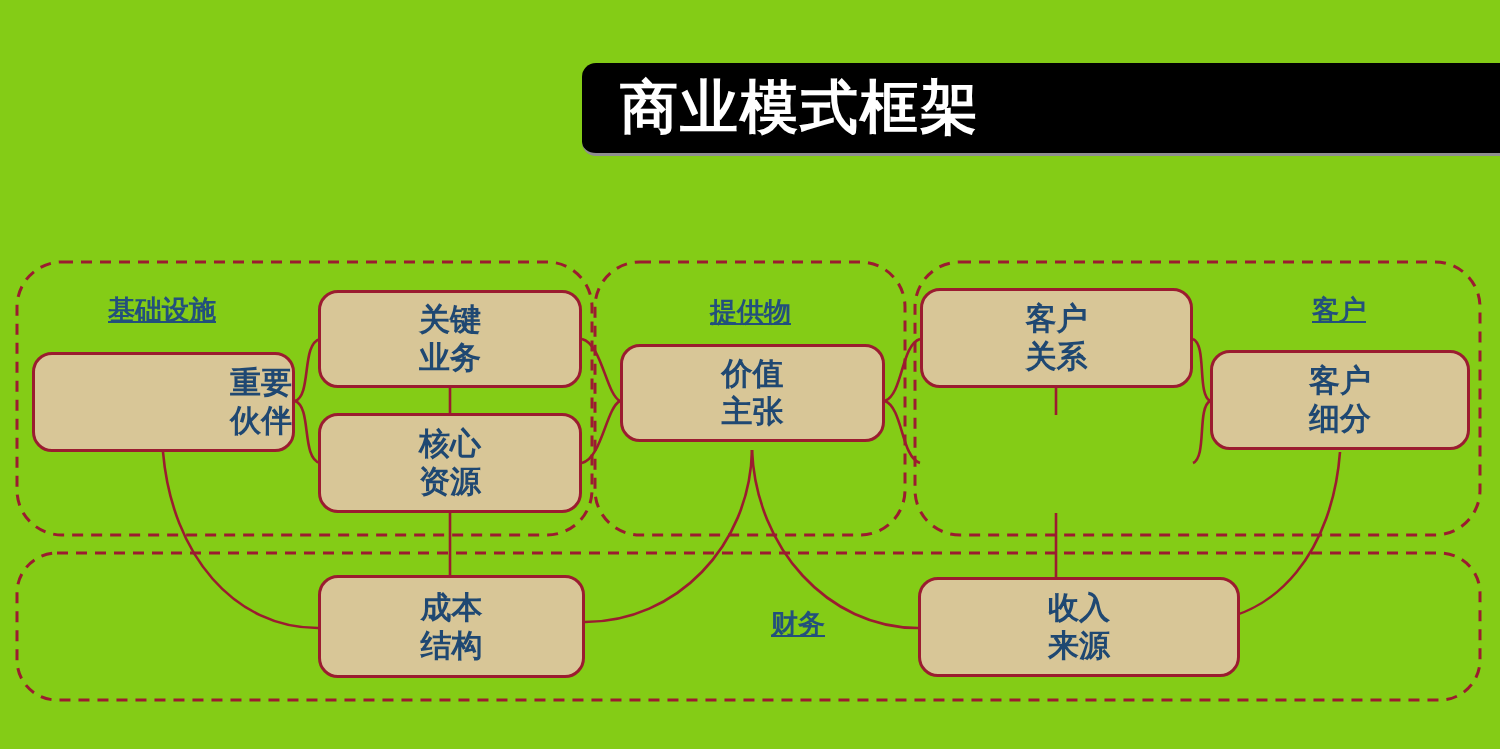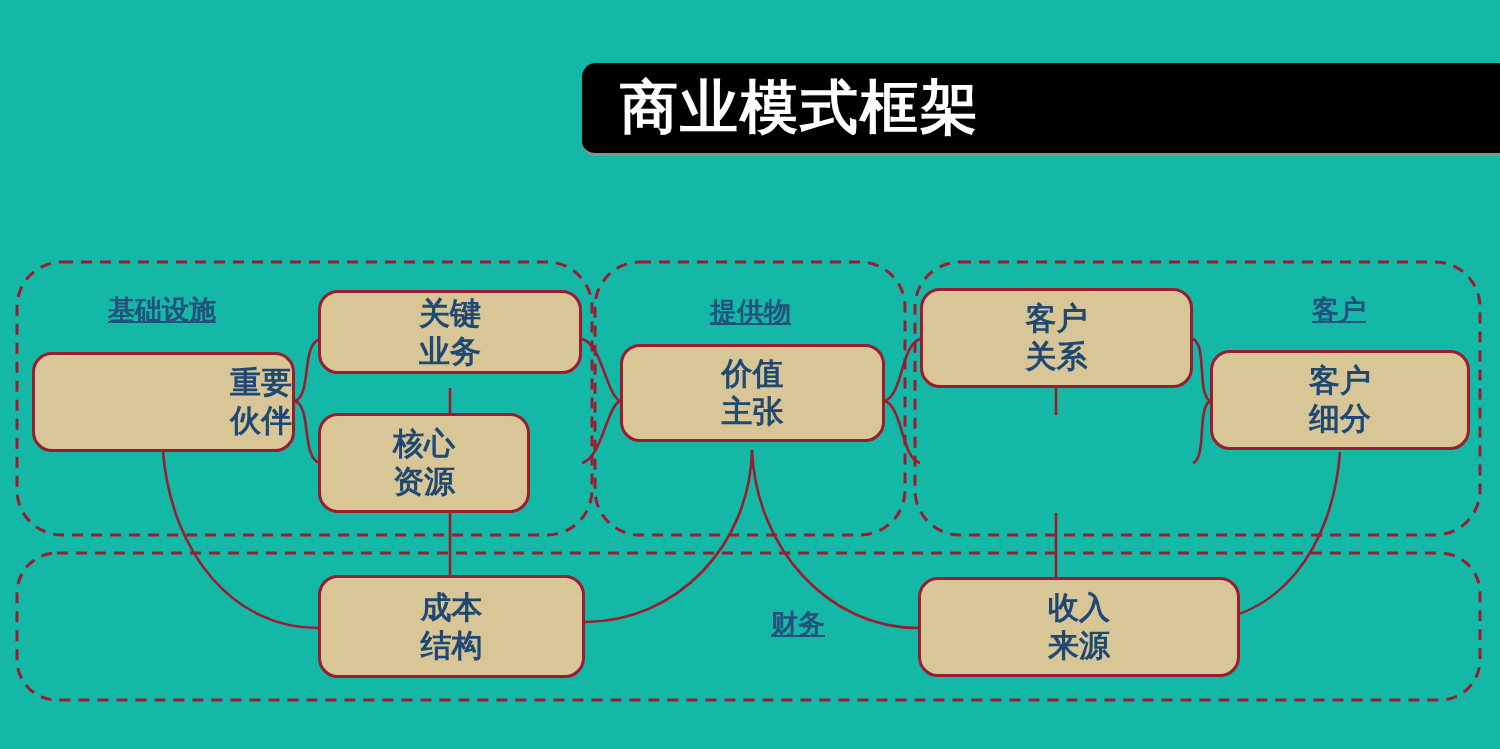--- a/index.html
+++ b/index.html
@@ -8,21 +8,21 @@
     --line:#9B1C30;
     --box-fill:#D8C697;
     --box-border:#9B1C30;
     --label-text:#23507C;
     --box-text:#1F4872;
   }
   html,body{margin:0;padding:0;background:#ffffff;}
   .canvas{
     position:relative;
     width:1500px;height:749px;
-    background:#14b8a6;
+    background:#84cc16;
     overflow:hidden;
     font-family:"Liberation Sans","DejaVu Sans",sans-serif;
   }
   
   .banner{
     position:absolute;left:582px;top:63px;right:0;height:93px;
     background:var(--banner-bg);
     border-radius:14px 0 0 14px;
     border-bottom:3px solid #8f8f8f;
     display:flex;align-items:center;
@@ -109,26 +109,26 @@
   <span class="section-label" style="left:108px;top:292px;">基础设施</span>
   <span class="section-label" style="left:710px;top:294px;">提供物</span>
   <span class="section-label" style="left:1312px;top:292px;">客户</span>
   <span class="section-label" style="left:723px;top:606px;margin-left:48px;">财务</span>
 
   <div class="node" style="left:32px;top:352px;width:263px;height:100px;justify-content:flex-end;">
     <span class="node-label">重要
 伙伴</span>
   </div>
 
-  <div class="node" style="left:318px;top:290px;width:264px;height:84px;align-items:flex-end;">
+  <div class="node" style="left:318px;top:290px;width:264px;height:98px;">
     <span class="node-label">关键
 业务</span>
   </div>
 
-  <div class="node" style="left:318px;top:413px;width:212px;height:100px;">
+  <div class="node" style="left:318px;top:413px;width:264px;height:100px;">
     <span class="node-label">核心
 资源</span>
   </div>
 
   <div class="node" style="left:620px;top:344px;width:265px;height:98px;">
     <span class="node-label">价值
 主张</span>
   </div>
 
   <div class="node" style="left:920px;top:288px;width:273px;height:100px;">

